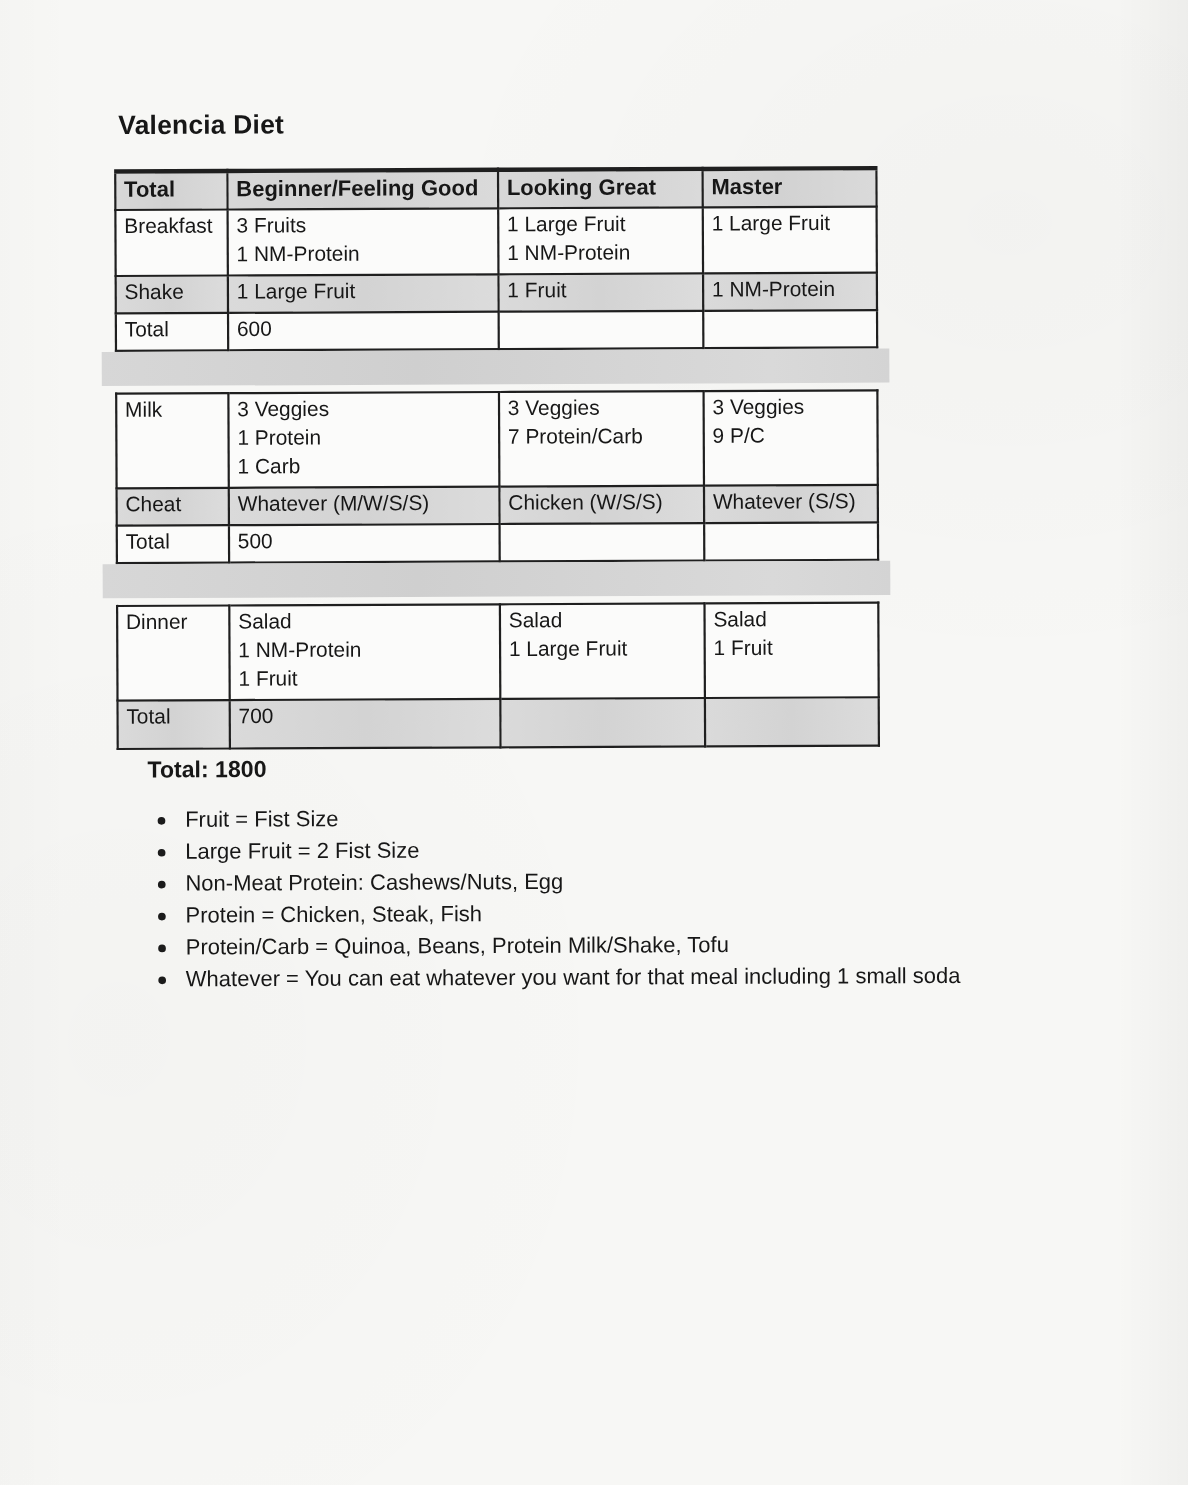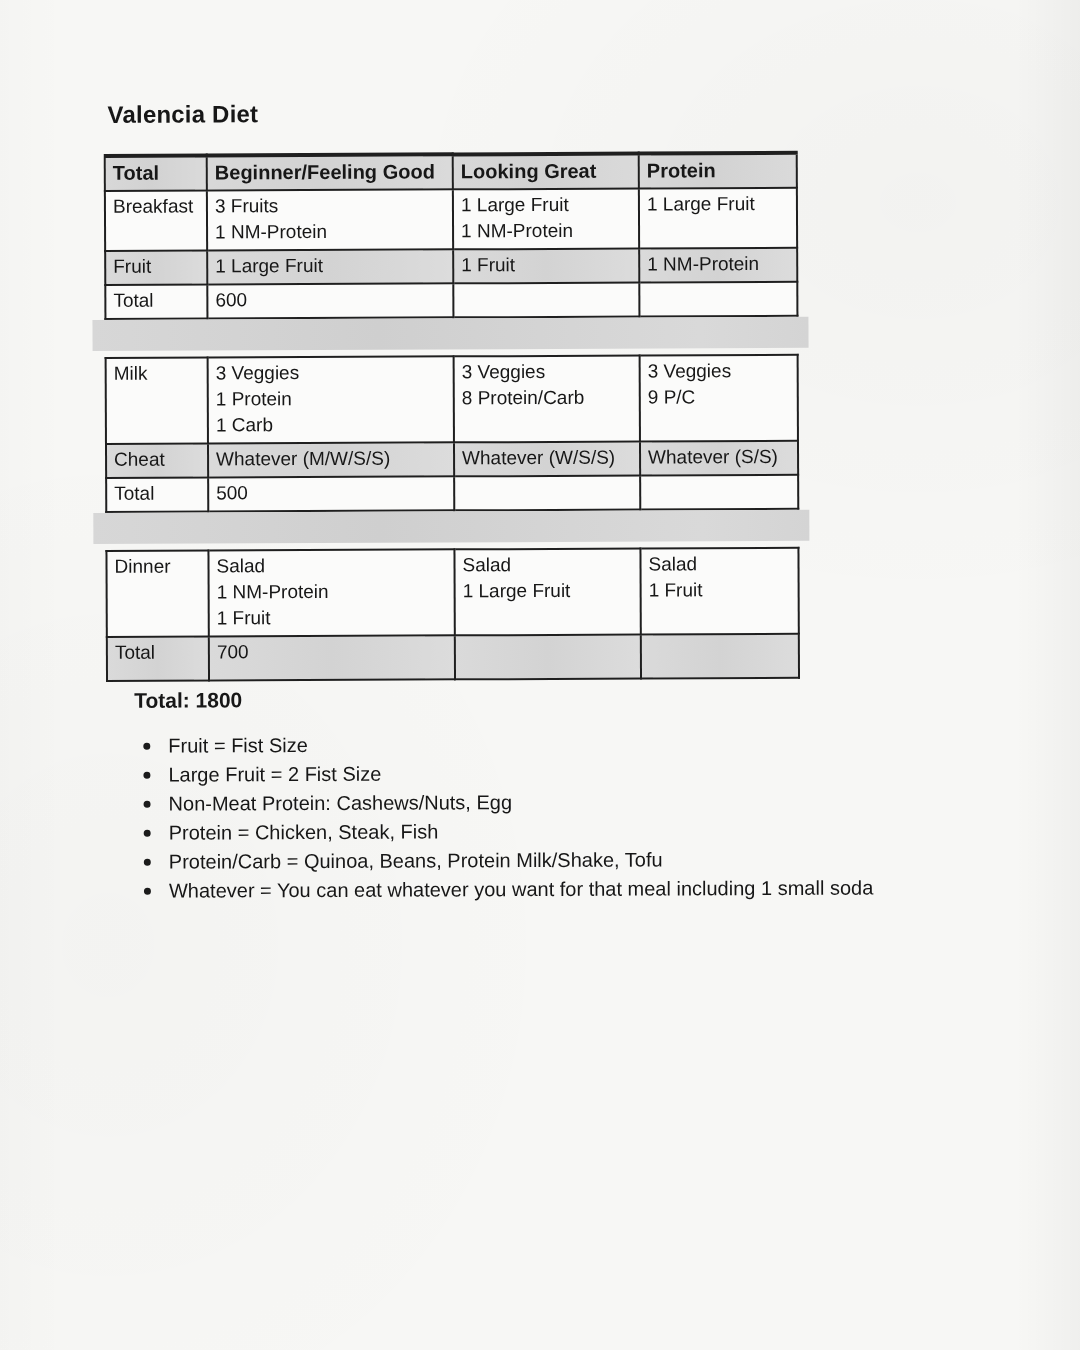--- a/index.html
+++ b/index.html
@@ -115,40 +115,40 @@
           <col class="col-meal">
           <col class="col-beginner">
           <col class="col-looking">
           <col class="col-master">
         </colgroup>
       <thead>
         <tr>
           <th>Total</th>
           <th>Beginner/Feeling Good</th>
           <th>Looking Great</th>
-          <th>Protein</th>
+          <th>Master</th>
         </tr>
       </thead>
       <tbody>
         <tr>
           <td class="meal-name">Breakfast</td>
           <td>
             <span class="ln">3 Fruits</span>
             <span class="ln">1 NM-Protein</span>
           </td>
           <td>
             <span class="ln">1 Large Fruit</span>
             <span class="ln">1 NM-Protein</span>
           </td>
           <td>
             <span class="ln">1 Large Fruit</span>
           </td>
         </tr>
         <tr class="shaded slim">
-          <td class="meal-name">Fruit</td>
+          <td class="meal-name">Shake</td>
           <td>
               <span class="ln">1 Large Fruit</span>
             </td>
           <td>
               <span class="ln">1 Fruit</span>
             </td>
           <td>
               <span class="ln">1 NM-Protein</span>
             </td>
         </tr>
@@ -175,34 +175,34 @@
       <tbody>
         <tr>
           <td class="meal-name">Milk</td>
           <td>
             <span class="ln">3 Veggies</span>
             <span class="ln">1 Protein</span>
             <span class="ln">1 Carb</span>
           </td>
           <td>
             <span class="ln">3 Veggies</span>
-            <span class="ln">8 Protein/Carb</span>
+            <span class="ln">7 Protein/Carb</span>
           </td>
           <td>
             <span class="ln">3 Veggies</span>
             <span class="ln">9 P/C</span>
           </td>
         </tr>
         <tr class="shaded slim">
           <td class="meal-name">Cheat</td>
           <td>
               <span class="ln">Whatever (M/W/S/S)</span>
             </td>
           <td>
-              <span class="ln">Whatever (W/S/S)</span>
+              <span class="ln">Chicken (W/S/S)</span>
             </td>
           <td>
               <span class="ln">Whatever (S/S)</span>
             </td>
         </tr>
         <tr class="slim">
           <td class="meal-name">Total</td>
           <td>
               <span class="ln">500</span>
             </td>

